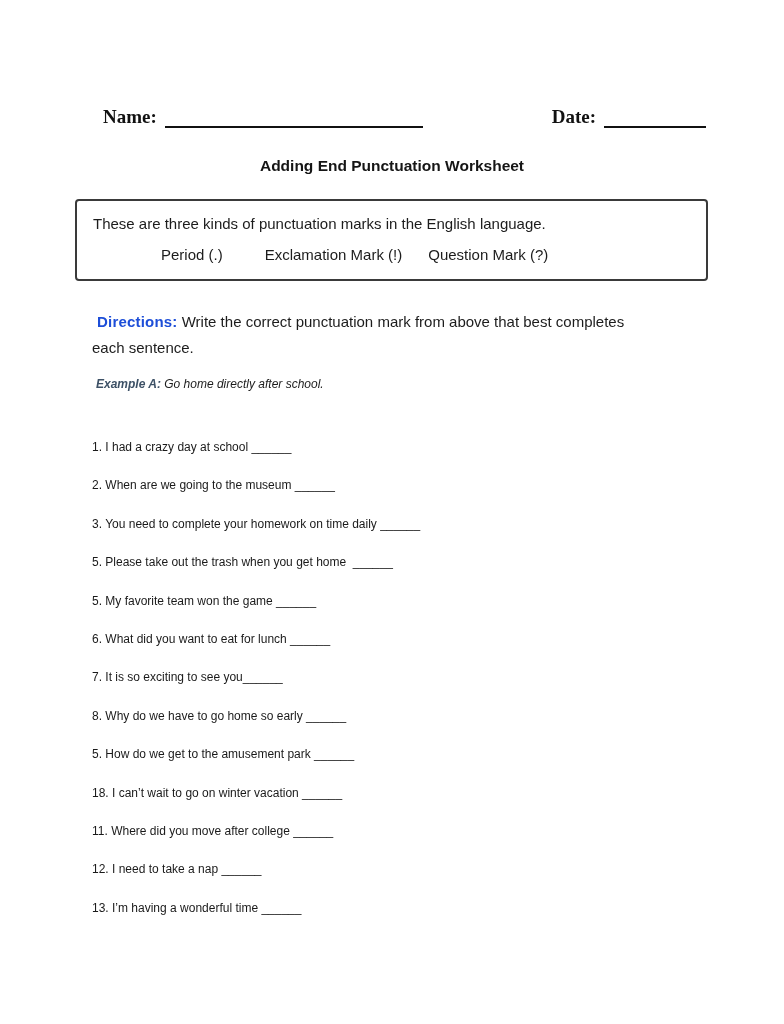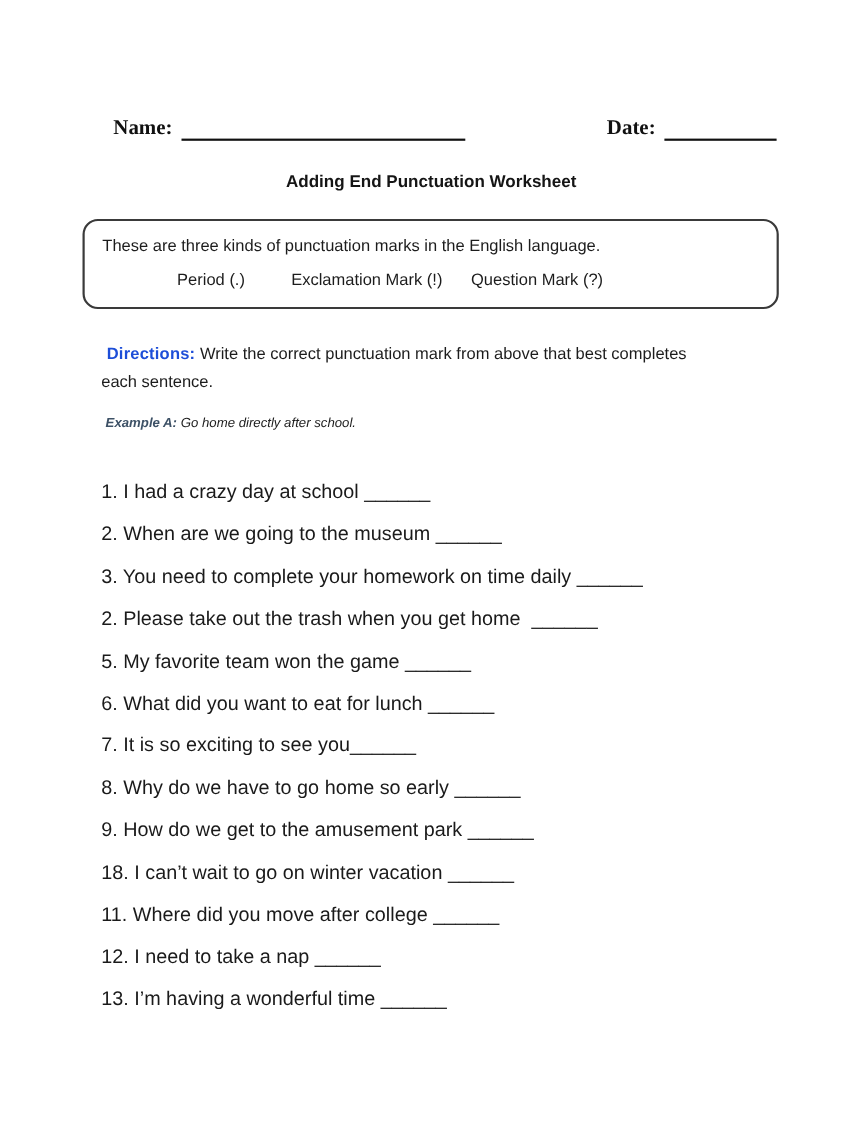--- a/index.html
+++ b/index.html
@@ -58,21 +58,21 @@
   }
 
   
   .info-box {
     position: absolute;
     top: 183px;
     left: 75px;
     width: 633px;
     height: 82px;
     border: 2px solid #3a3a3a;
-    border-radius: 14px;
+    border-radius: 4px;
     box-sizing: border-box;
   }
   .info-intro {
     margin: 14px 0 0 16px;
     font-size: 15px;
     color: #1c1c1c;
   }
   .marks-row {
     margin: 14px 0 0 84px;
     display: flex;
@@ -118,21 +118,21 @@
   }
 
   
   .items-list {
     position: absolute;
     top: 421px;
     left: 92px;
     right: 60px;
   }
   .item {
-    font-size: 18px;
+    font-size: 12px;
     line-height: 20px;
     margin-bottom: 18.4px;
     color: #1a1a1a;
     white-space: pre-wrap;
   }
 </style>
 </head>
 <body>
 
 <div class="page">
@@ -166,25 +166,25 @@
   <div class="example-block">
     <div>
       <span class="example-label">Example A:</span><span class="example-sentence"> Go home directly after school.</span>
     </div>
   </div>
 
   <div class="items-list">
     <div class="item">1. I had a crazy day at school ______</div>
     <div class="item">2. When are we going to the museum ______</div>
     <div class="item">3. You need to complete your homework on time daily ______</div>
-    <div class="item">2. Please take out the trash when you get home  ______</div>
+    <div class="item">5. Please take out the trash when you get home  ______</div>
     <div class="item">5. My favorite team won the game ______</div>
     <div class="item">6. What did you want to eat for lunch ______</div>
     <div class="item">7. It is so exciting to see you______</div>
     <div class="item">8. Why do we have to go home so early ______</div>
-    <div class="item">9. How do we get to the amusement park ______</div>
+    <div class="item">5. How do we get to the amusement park ______</div>
     <div class="item">18. I can’t wait to go on winter vacation ______</div>
     <div class="item">11. Where did you move after college ______</div>
     <div class="item">12. I need to take a nap ______</div>
     <div class="item">13. I’m having a wonderful time ______</div>
   </div>
 
 </div>
 
 </body></html>

